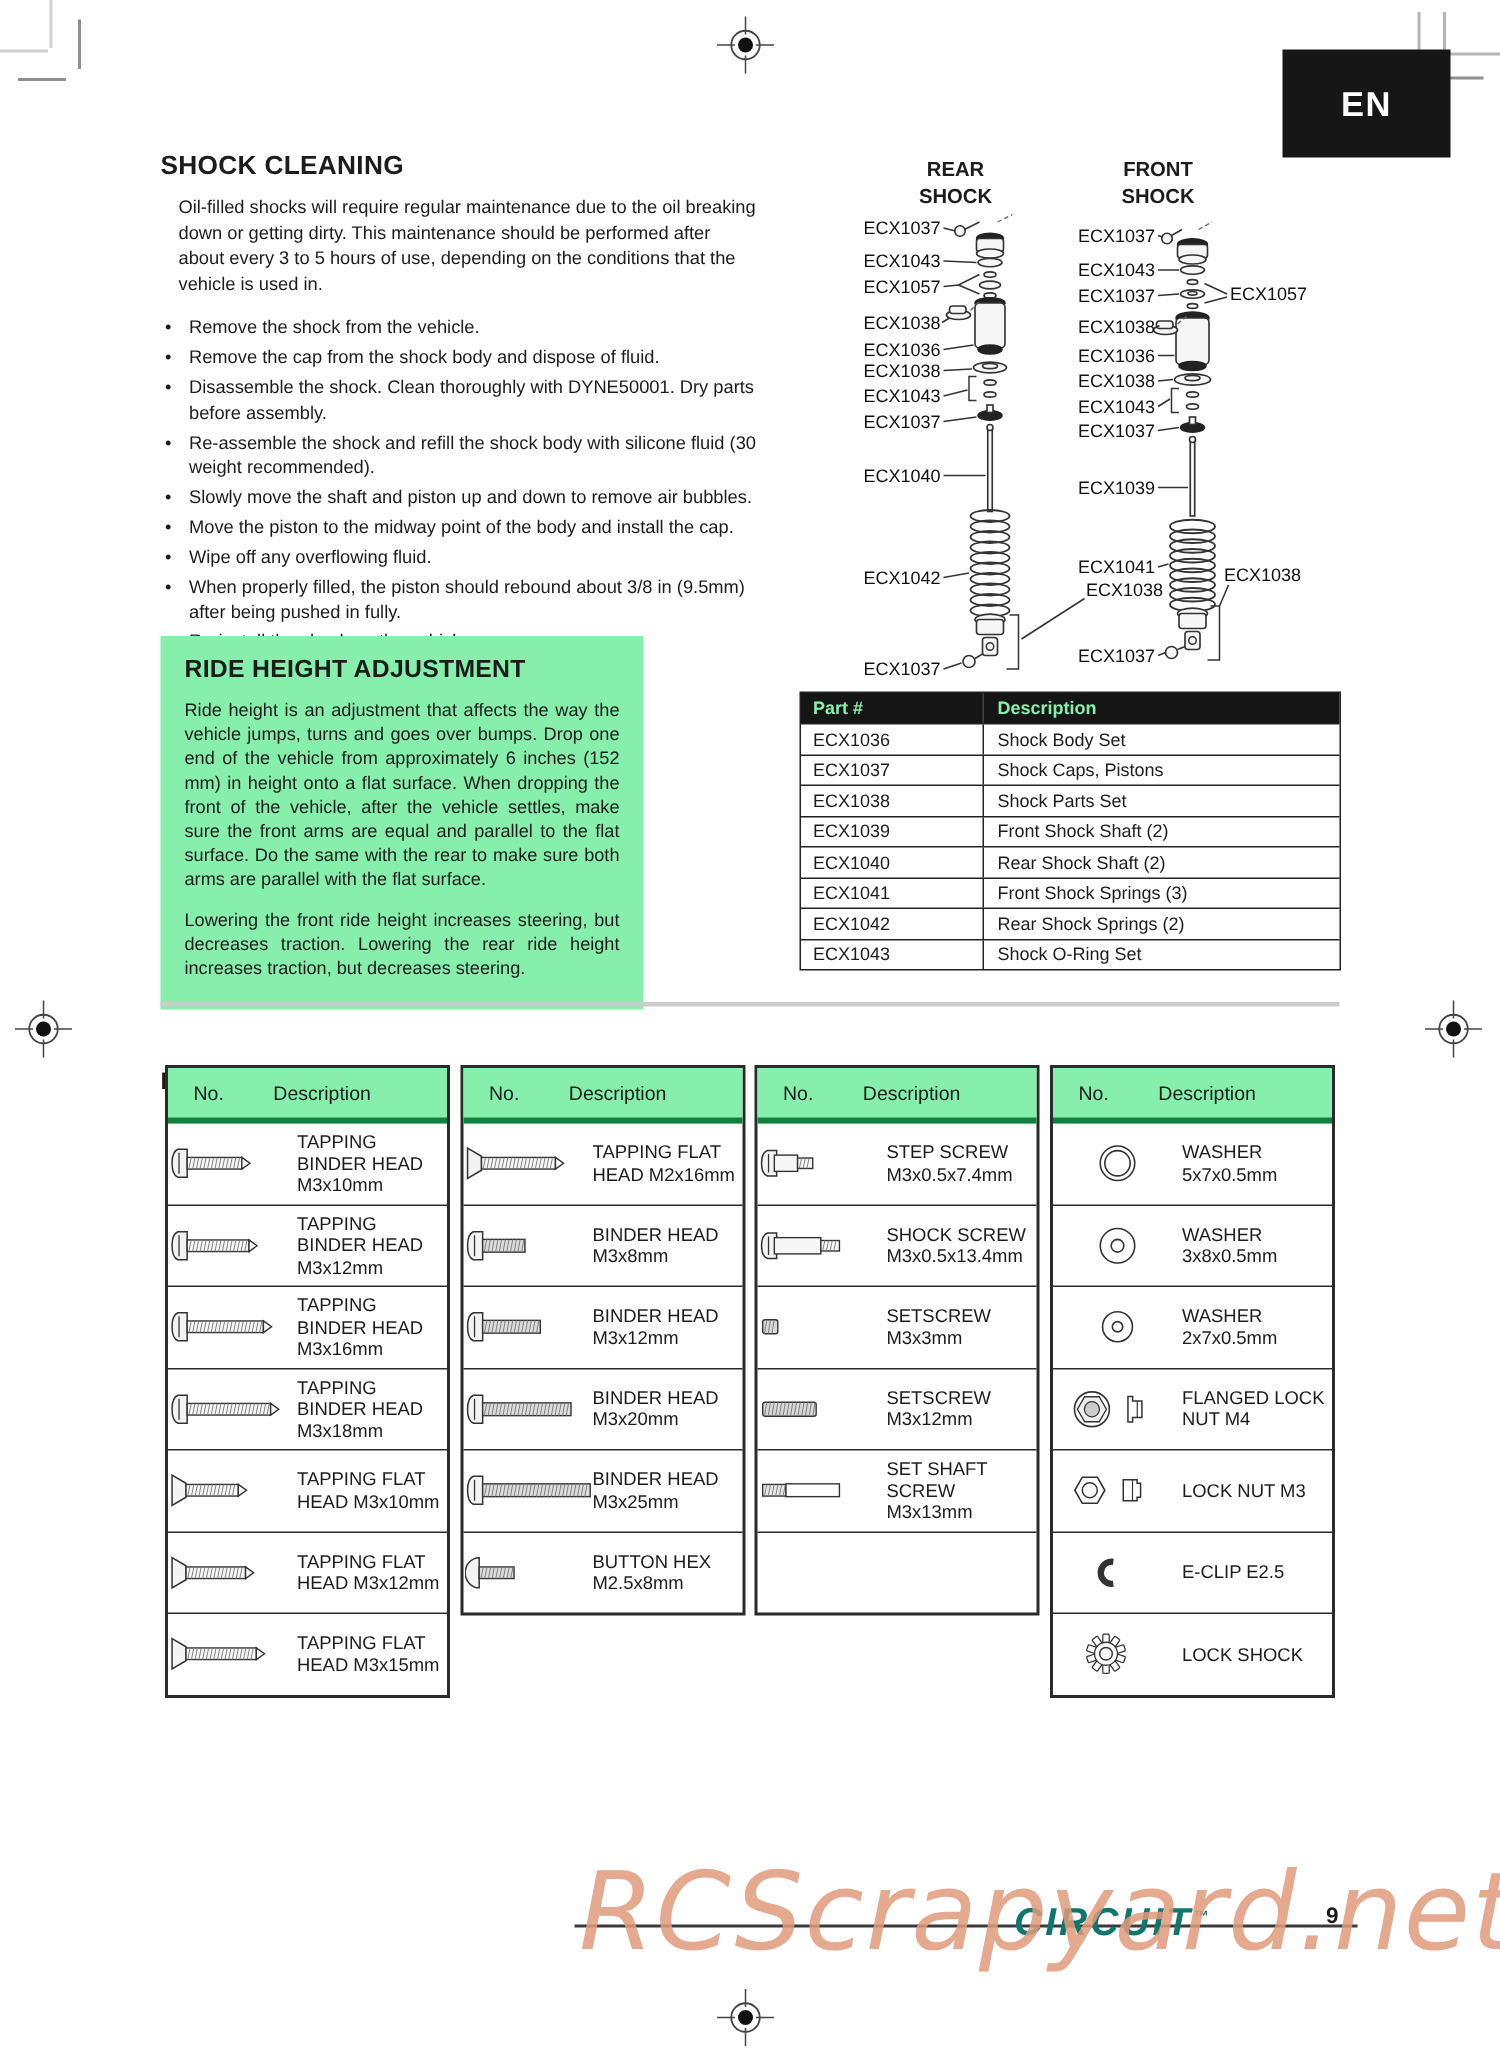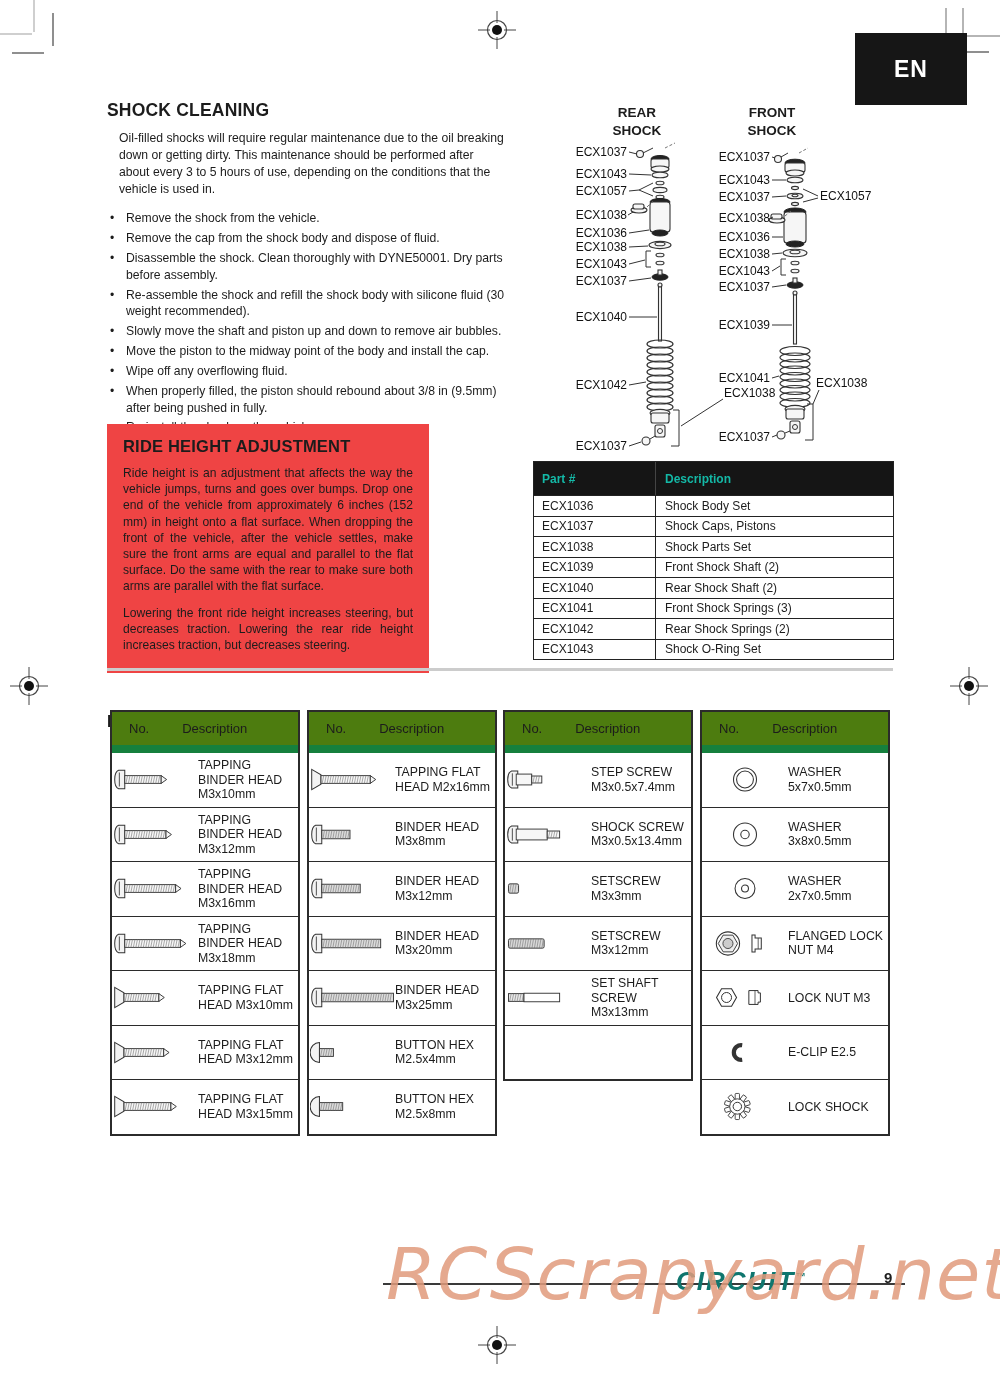--- a/index.html
+++ b/index.html
@@ -18,49 +18,49 @@
          font-size:23px;font-weight:bold;letter-spacing:1px;}
 
   
   .leftcol{position:absolute;left:107px;top:100px;width:398px;}
   .sec-title{font-size:17.5px;font-weight:bold;letter-spacing:.2px;margin:0 0 9px 0;}
   .body-text{font-size:12.2px;line-height:1.4;margin:0 0 12px 12px;}
   .bullets{margin-top:2px;}
   .b{display:flex;margin-bottom:3px;font-size:12.2px;line-height:1.38;}
   .dot{flex:0 0 16px;padding-left:3px;}
 
-  .ride{position:absolute;left:107px;top:424px;width:322px;min-height:211px;background:#ef4444;
+  .ride{position:absolute;left:107px;top:424px;width:322px;min-height:211px;background:#86efac;
         box-sizing:border-box;padding:13px 16px 10px 16px;}
   .ride h2{font-size:16.5px;font-weight:bold;margin:0 0 9px 0;letter-spacing:.2px;}
   .ride p{font-size:12.1px;line-height:1.34;text-align:justify;margin:0 0 10px 0;}
 
   
   .dia-title{position:absolute;top:104px;width:80px;text-align:center;
              font-size:13.5px;font-weight:bold;line-height:1.3;}
   .diagram-svg{position:absolute;left:527px;top:138px;}
   .pf{fill:#f6f6f6;stroke:#333;stroke-width:1.1;}
   .pd{fill:#222;stroke:#222;}
   .ln{stroke:#333;stroke-width:1;fill:none;}
   .lnd{stroke:#666;stroke-width:.9;stroke-dasharray:3 2;fill:none;}
   .coil{fill:none;stroke:#333;stroke-width:1.2;}
   .dlbl{font-size:12px;fill:#111;font-family:"Liberation Sans",sans-serif;}
 
   
   .ptable{position:absolute;left:533px;top:461px;width:359px;border:1px solid #222;font-size:12px;background:#fff;}
-  .phead{display:flex;background:#151515;color:#14b8a6;font-weight:bold;height:33px;align-items:center;}
+  .phead{display:flex;background:#151515;color:#86efac;font-weight:bold;height:20px;align-items:center;}
   .prow{display:flex;height:19.5px;align-items:center;border-top:1px solid #222;}
   .pc1{width:113px;padding-left:8px;align-self:stretch;display:flex;align-items:center;border-right:1px solid #222;}
   .phead .pc1{border-right:1px solid #444;}
   .pc2{flex:1;padding-left:9px;}
 
   
   .fdivider{position:absolute;left:107px;top:668px;width:786px;height:3px;background:#ccc;}
   .ftitle{position:absolute;left:107px;top:713px;font-size:16px;font-weight:bold;letter-spacing:.2px;}
   .ftable{position:absolute;top:710px;width:190px;box-sizing:border-box;border:2px solid #2b2b2b;background:#fff;}
-  .fhead{height:33px;background:#4d7c0f;border-bottom:8px solid #15803d;display:flex;align-items:center;font-size:13px;}
+  .fhead{height:33px;background:#86efac;border-bottom:4px solid #15803d;display:flex;align-items:center;font-size:13px;}
   .fhead .no{margin-left:17px;}
   .fhead .de{margin-left:33px;}
   .frow{height:53.5px;display:flex;align-items:center;}
   .frow + .frow{border-top:1.5px solid #2b2b2b;}
   .ficon{width:86px;display:flex;justify-content:center;align-items:center;}
   .ficon svg{display:block;}
   .fdesc{flex:1;font-size:12.3px;line-height:1.18;padding-right:3px;word-wrap:break-word;}
 
   
   .rule{position:absolute;left:383px;top:1283px;width:522px;height:1.5px;background:#3a3a3a;}
@@ -711,34 +711,20 @@
             <line x1="101.7" y1="14.5" x2="99.7" y2="25.5" stroke="#777" stroke-width="0.8"></line>
             <line x1="104.9" y1="14.5" x2="102.9" y2="25.5" stroke="#777" stroke-width="0.8"></line>
           </svg>
         </span>
         <span class="fdesc">BINDER HEAD M3x25mm</span>
       </div>
     <div class="frow">
         <span class="ficon">
           <svg viewBox="0 0 108 40" width="84" height="31">
             <path d="M12,7 A12,13 0 0 0 12,33 Z" fill="#f3f3f3" stroke="#333" stroke-width="1.3"></path>
-            <rect x="12" y="15" width="18" height="10" fill="#dcdcdc" stroke="#333" stroke-width="1.2"></rect>
-            <line x1="15.5" y1="15" x2="13.5" y2="25" stroke="#777" stroke-width="0.8"></line>
-            <line x1="18.7" y1="15" x2="16.7" y2="25" stroke="#777" stroke-width="0.8"></line>
-            <line x1="21.9" y1="15" x2="19.9" y2="25" stroke="#777" stroke-width="0.8"></line>
-            <line x1="25.1" y1="15" x2="23.1" y2="25" stroke="#777" stroke-width="0.8"></line>
-            <line x1="28.3" y1="15" x2="26.3" y2="25" stroke="#777" stroke-width="0.8"></line>
-          </svg>
-        </span>
-        <span class="fdesc">BUTTON HEX M2.5x4mm</span>
-      </div>
-    <div class="frow">
-        <span class="ficon">
-          <svg viewBox="0 0 108 40" width="84" height="31">
-            <path d="M12,7 A12,13 0 0 0 12,33 Z" fill="#f3f3f3" stroke="#333" stroke-width="1.3"></path>
             <rect x="12" y="15" width="30" height="10" fill="#dcdcdc" stroke="#333" stroke-width="1.2"></rect>
             <line x1="15.5" y1="15" x2="13.5" y2="25" stroke="#777" stroke-width="0.8"></line>
             <line x1="18.7" y1="15" x2="16.7" y2="25" stroke="#777" stroke-width="0.8"></line>
             <line x1="21.9" y1="15" x2="19.9" y2="25" stroke="#777" stroke-width="0.8"></line>
             <line x1="25.1" y1="15" x2="23.1" y2="25" stroke="#777" stroke-width="0.8"></line>
             <line x1="28.3" y1="15" x2="26.3" y2="25" stroke="#777" stroke-width="0.8"></line>
             <line x1="31.5" y1="15" x2="29.5" y2="25" stroke="#777" stroke-width="0.8"></line>
             <line x1="34.7" y1="15" x2="32.7" y2="25" stroke="#777" stroke-width="0.8"></line>
             <line x1="37.9" y1="15" x2="35.9" y2="25" stroke="#777" stroke-width="0.8"></line>
             <line x1="41.1" y1="15" x2="39.1" y2="25" stroke="#777" stroke-width="0.8"></line>

